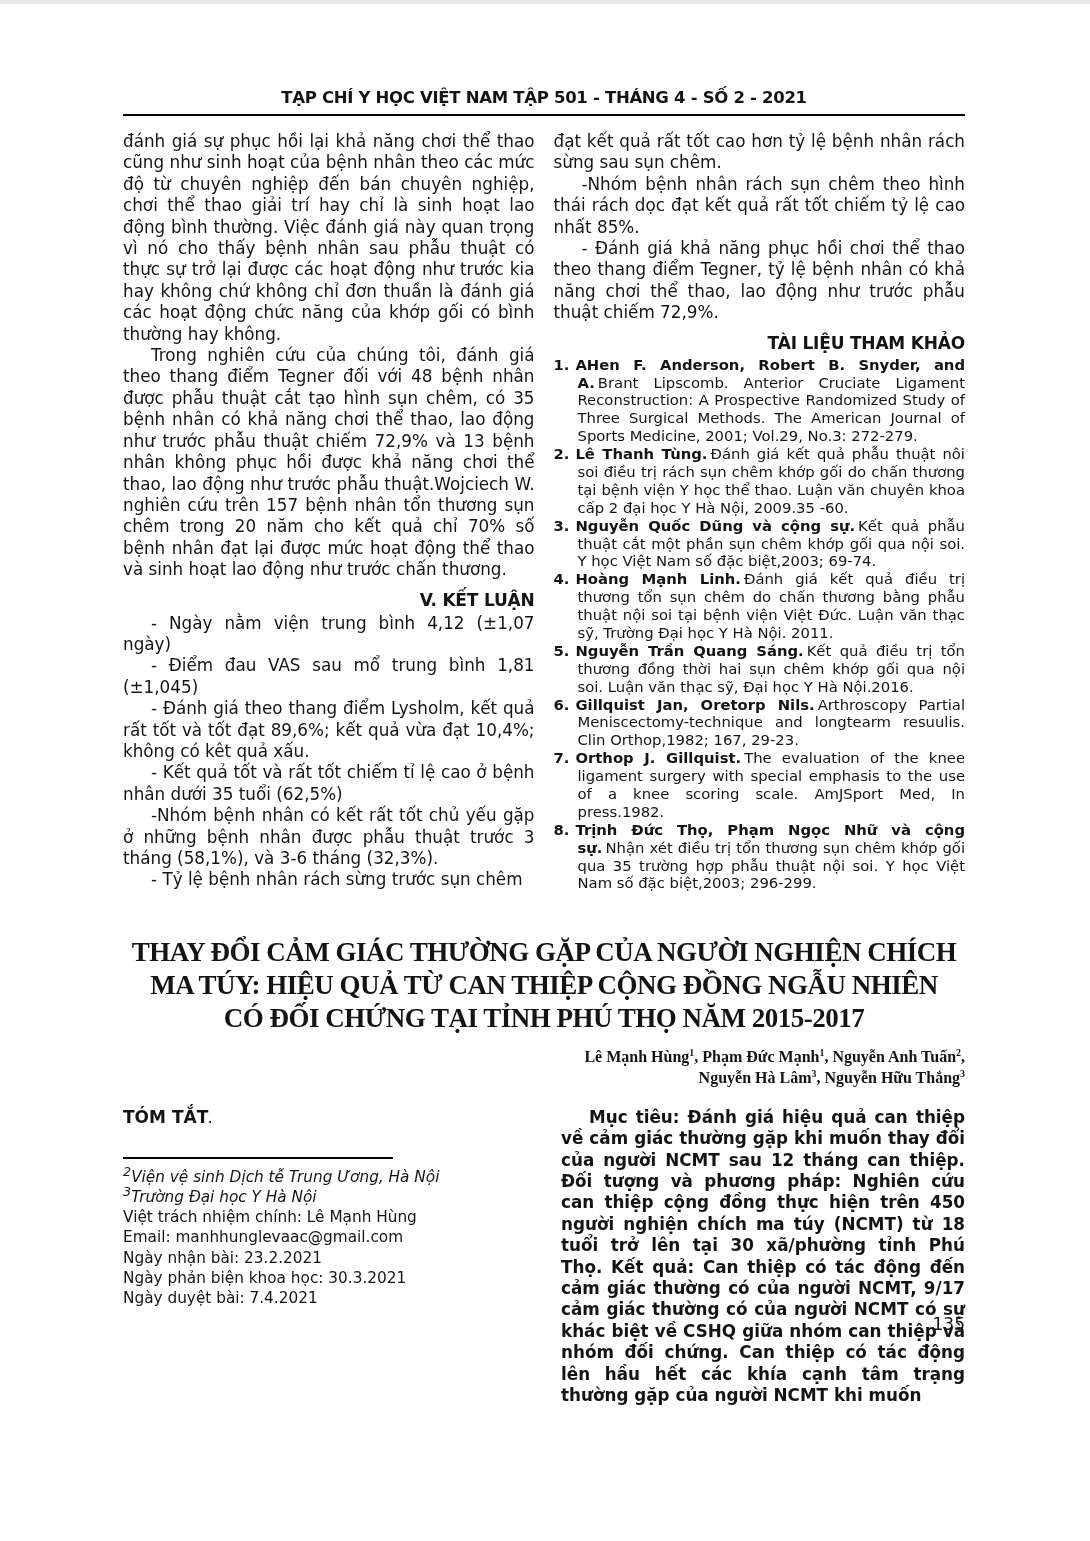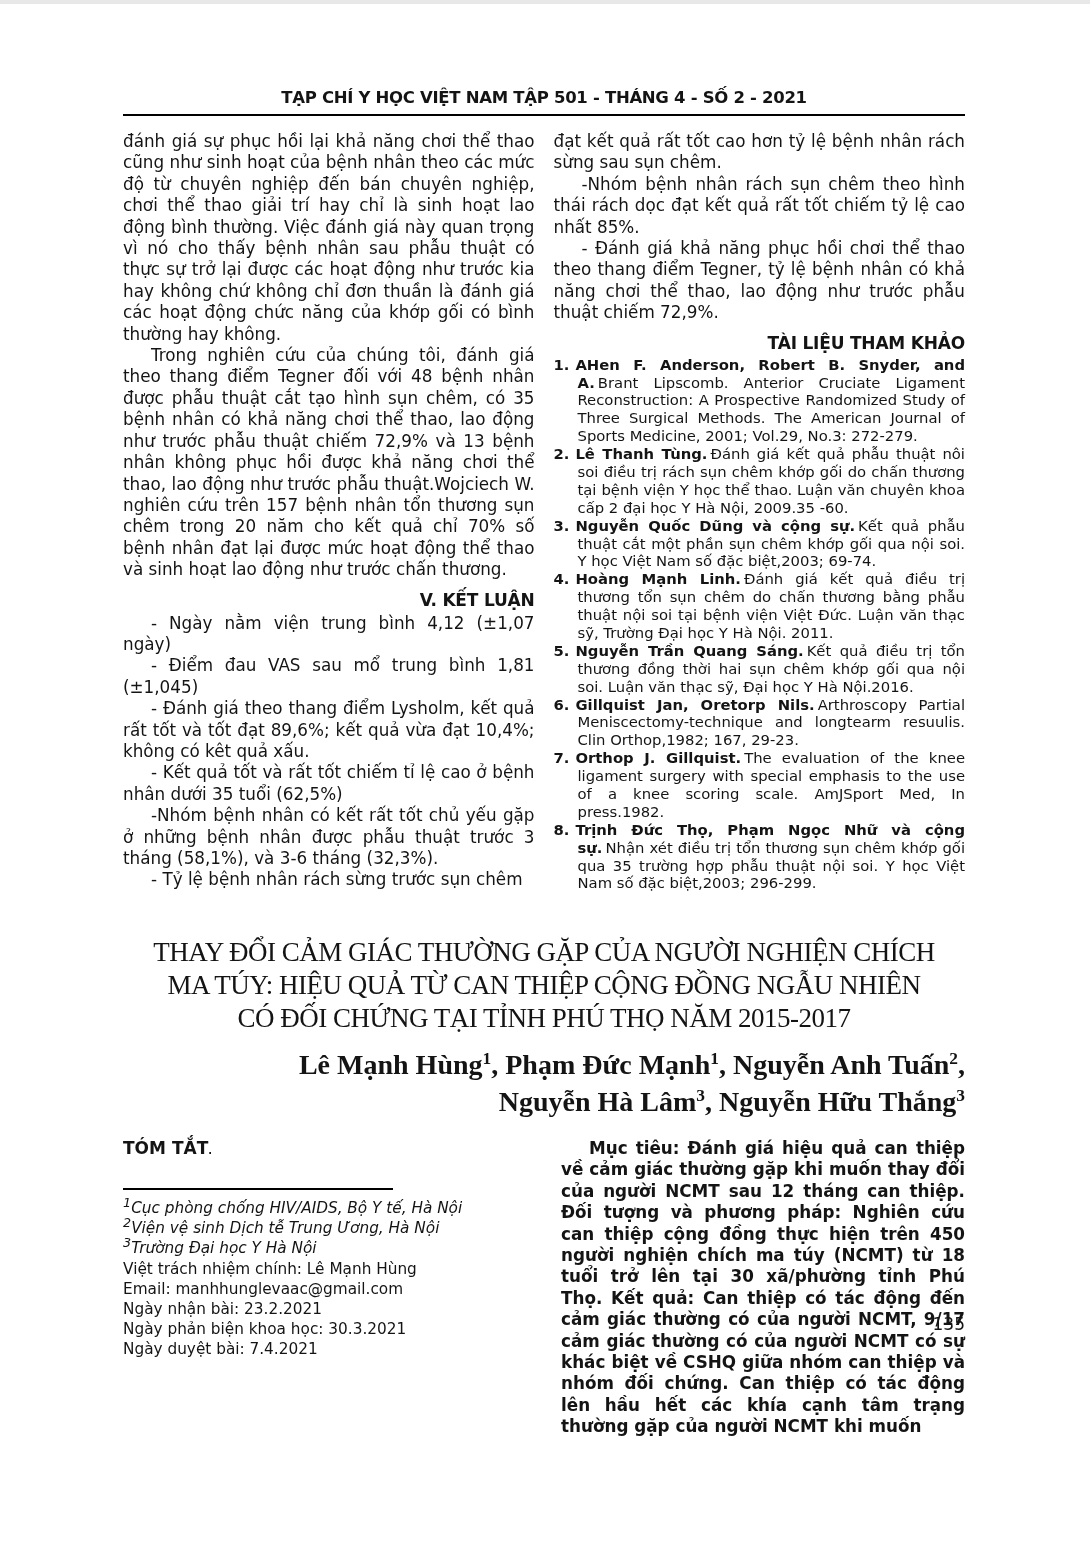--- a/index.html
+++ b/index.html
@@ -35,31 +35,31 @@
     padding-left:24px;text-indent:-24px;
     text-align:justify;
   }
   .ref-num{margin-right:6px;}
   .ref-auth{margin-right:3px;}
   
   .a2-title{
     margin-top:44px;
     text-align:center;
     font-family:"Liberation Serif",serif;
-    font-weight:normal;
+    font-weight:bold;
     font-size:27px;
     line-height:1.22;
     letter-spacing:-0.5px;
   }
   .authors{
     margin-top:12px;
     text-align:right;
     font-family:"Liberation Serif",serif;
     font-weight:bold;
-    font-size:28px;
+    font-size:16px;
     line-height:1.3;
   }
   .authors sup{font-size:62%;}
   .cols2{display:flex;gap:34px;margin-top:18px;}
   .abstract-h{font-size:17px;font-weight:bold;margin:0;text-align:left;display:inline-block;}
   .tiny-dot{font-size:10px;vertical-align:baseline;}
   .foot-rule{border:none;border-top:2px solid #000;width:270px;margin:30px 0 8px 0;}
   .fn{font-size:15.3px;font-style:italic;line-height:1.32;text-align:left;}
   .contact{font-size:15.3px;line-height:1.32;text-align:left;}
   .abstract p.body{font-size:16.8px;line-height:1.275;font-weight:bold;}
@@ -138,21 +138,20 @@
   <div class="authors">
       <div><span>Lê Mạnh Hùng</span><sup>1</sup><span>, Phạm Đức Mạnh</span><sup>1</sup><span>, Nguyễn Anh Tuấn</span><sup>2</sup><span>,</span></div>
       <div><span>Nguyễn Hà Lâm</span><sup>3</sup><span>, Nguyễn Hữu Thắng</span><sup>3</sup></div>
     </div>
 
   <div class="cols2">
     <div class="col">
       <h2 class="abstract-h"><span>TÓM TẮT</span><span class="tiny-dot">.</span></h2>
       <hr class="foot-rule">
       <div>
-          <div class="fn"><sup>1</sup><span>Cục phòng chống HIV/AIDS, Bộ Y tế, Hà Nội</span></div>
           <div class="fn"><sup>2</sup><span>Viện vệ sinh Dịch tễ Trung Ương, Hà Nội</span></div>
           <div class="fn"><sup>3</sup><span>Trường Đại học Y Hà Nội</span></div>
         </div>
       <div>
           <div class="contact">Việt trách nhiệm chính: Lê Mạnh Hùng</div>
           <div class="contact">Email: manhhunglevaac@gmail.com</div>
           <div class="contact">Ngày nhận bài: 23.2.2021</div>
           <div class="contact">Ngày phản biện khoa học: 30.3.2021</div>
           <div class="contact">Ngày duyệt bài: 7.4.2021</div>
         </div>

